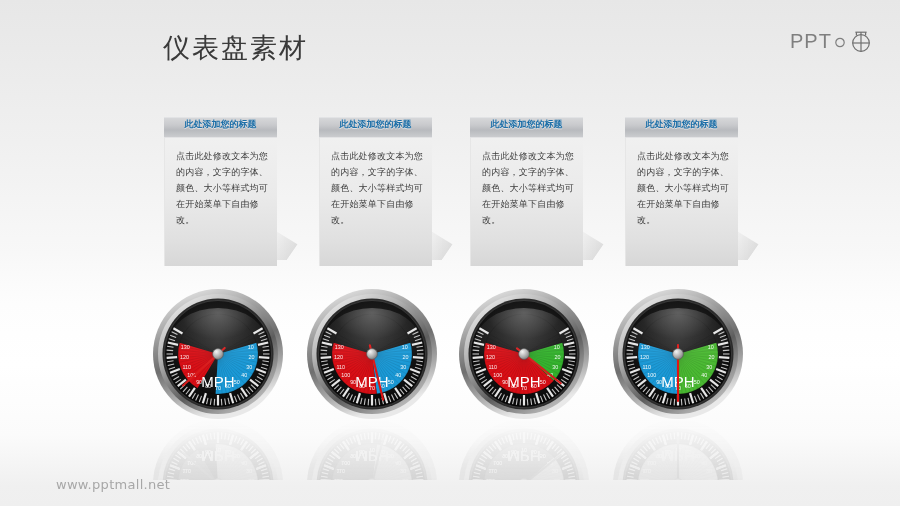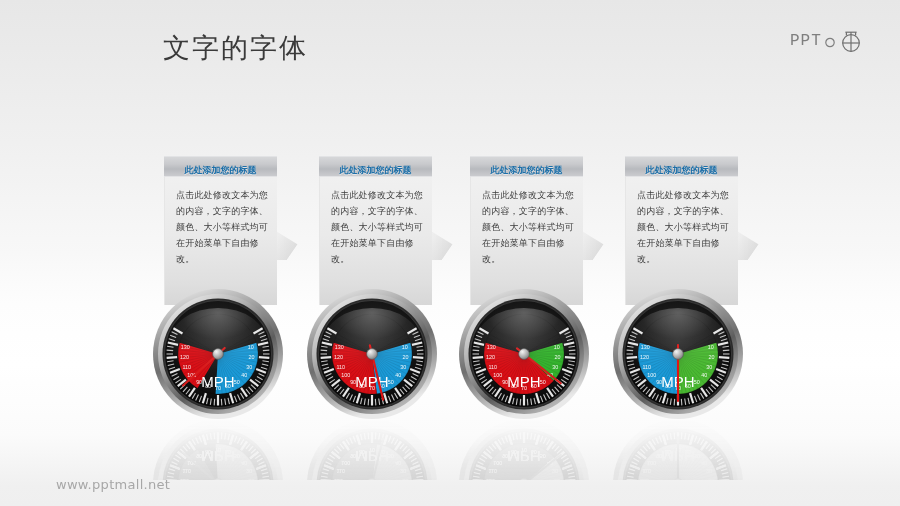--- a/index.html
+++ b/index.html
@@ -19,34 +19,34 @@
     font-size:27px;color:#3a3a3a;letter-spacing:2px;
     font-family:"DejaVu Sans","Liberation Sans",sans-serif;
     white-space:nowrap;
   }
   #brand-logo{
     position:absolute;left:790px;top:29px;
     display:flex;align-items:center;gap:2px;
     color:#7b7b7b;
   }
   #brand-logo .brand-text{
-    font-size:16px;letter-spacing:1px;color:#7f7f7f;
-    font-family:Liberation Mono, monospace;
+    font-size:20px;letter-spacing:1px;color:#7f7f7f;
+    font-family:Liberation Sans, sans-serif;
   }
 
   
   .card{
     position:absolute;top:117px;width:113px;height:143px;
   }
   .card-head{
     position:relative;height:20px;
     background:linear-gradient(to bottom,#d6d7d9 0%,#c9cacd 35%,#b8babe 60%,#cdced1 100%);
     border-top:1px solid #e2e3e5;
     box-shadow:inset 0 -1px 0 rgba(255,255,255,.45);
-    display:flex;align-items:flex-end;justify-content:center;margin-top:39px;
+    display:flex;align-items:flex-start;justify-content:center;
   }
   .card-head .ttl{
     font-size:9px;font-weight:bold;color:#1d6fa8;
     text-shadow:0 1px 0 rgba(255,255,255,.55);
     font-family:"DejaVu Sans","Liberation Sans",sans-serif;
     white-space:nowrap;
   }
   .card-body{
     position:relative;height:128px;
     background:linear-gradient(to bottom,#f0f0f0 0%,#eaeaea 45%,#e0e0e0 80%,#d7d7d7 100%);
@@ -85,21 +85,21 @@
     position:absolute;left:56px;top:477px;
     font-size:13px;color:#a7a7a7;letter-spacing:.3px;
     font-family:"DejaVu Sans","Liberation Sans",sans-serif;
   }
 </style>
 </head>
 <body>
 
 <div id="slide">
 
-  <div id="page-title">文字的字体</div>
+  <div id="page-title">仪表盘素材</div>
 
   <div id="brand-logo">
     <span class="brand-text">PPT</span>
     <svg width="12" height="14" viewBox="0 0 12 14">
       <circle cx="6" cy="8.5" r="4.2" fill="none" stroke="#7f7f7f" stroke-width="1.2"></circle>
     </svg>
     <svg width="26" height="24" viewBox="0 0 26 24">
       <circle cx="13" cy="14" r="8.3" fill="none" stroke="#6f6f6f" stroke-width="1.2"></circle>
       <line x1="13" y1="3" x2="13" y2="22.4" stroke="#6f6f6f" stroke-width="1.2"></line>
       <line x1="4.6" y1="14" x2="21.4" y2="14" stroke="#6f6f6f" stroke-width="1.2"></line>

